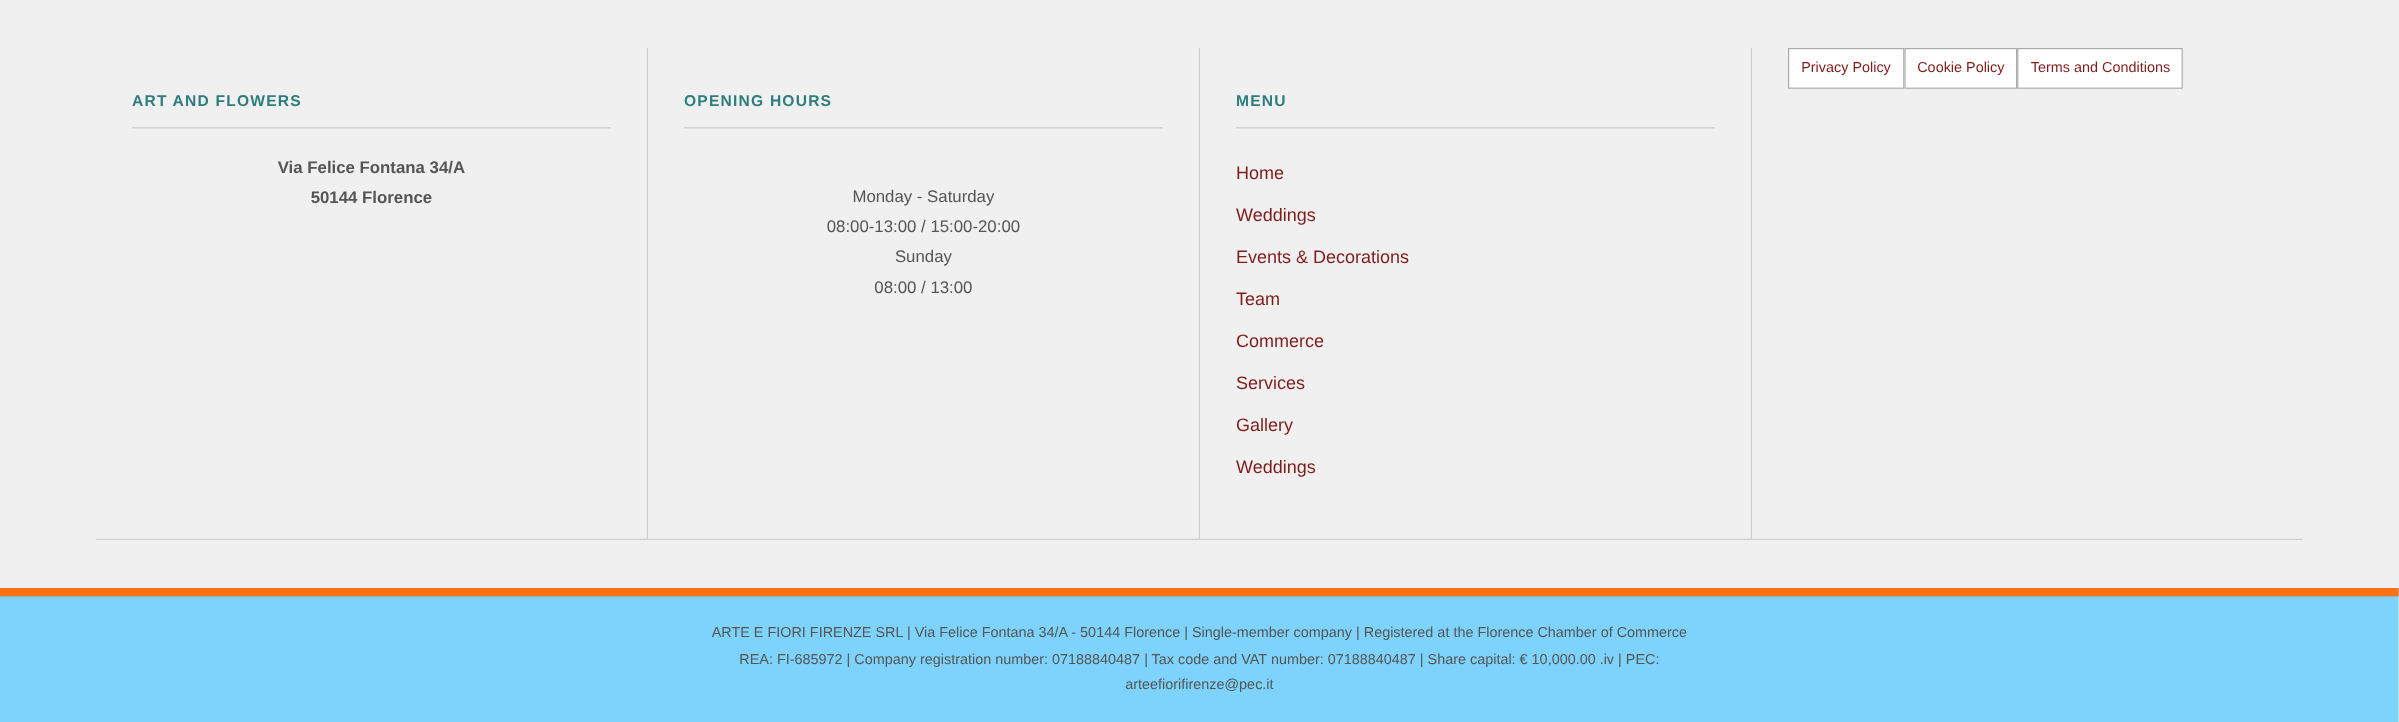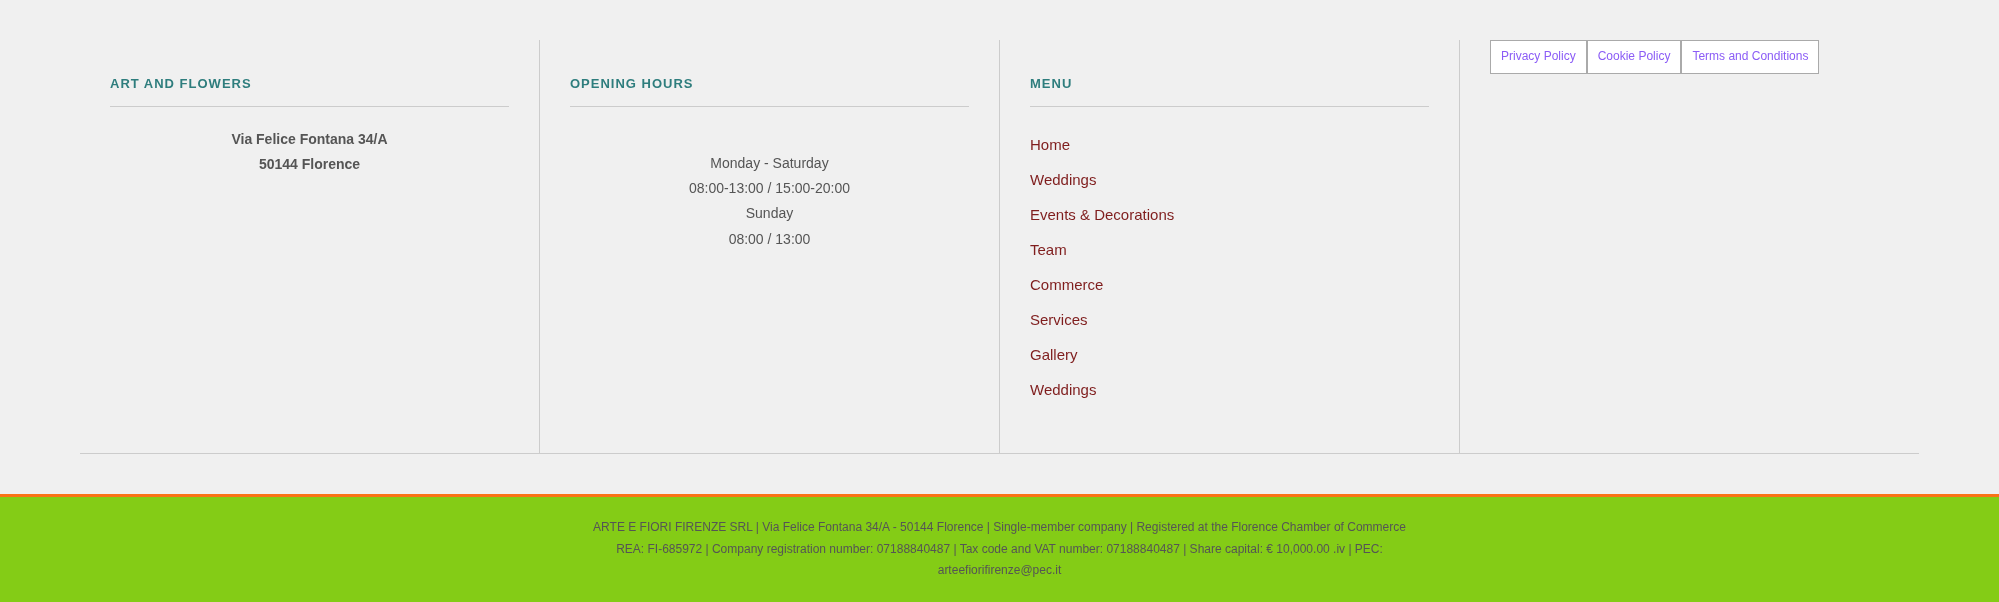--- a/index.html
+++ b/index.html
@@ -103,36 +103,36 @@
       font-size: 15px;
       font-weight: 500;
       padding: 4px 0;
       line-height: 1.8;
     }
 
     .policy-btn {
       display: inline-block;
       border: 1px solid #aaa;
       background: #fff;
-      color: #8b5cf6;
+      color: #7f1d1d;
       font-size: 12px;
       padding: 5px 10px;
       margin-bottom: 10px;
       cursor: pointer;
       text-align: center;
     }
 
     .footer-bottom {
-      background-color: #84cc16;
+      background-color: #7dd3fc;
       text-align: center;
       padding: 20px 40px;
       font-size: 12px;
       color: #555;
       line-height: 1.8;
-      border-top: 3px solid #f97316;
+      border-top: 7px solid #f97316;
     }
 
     .footer-bottom a {
       color: #555;
       text-decoration: none;
     }
   </style>
 </head>
 <body>
 

